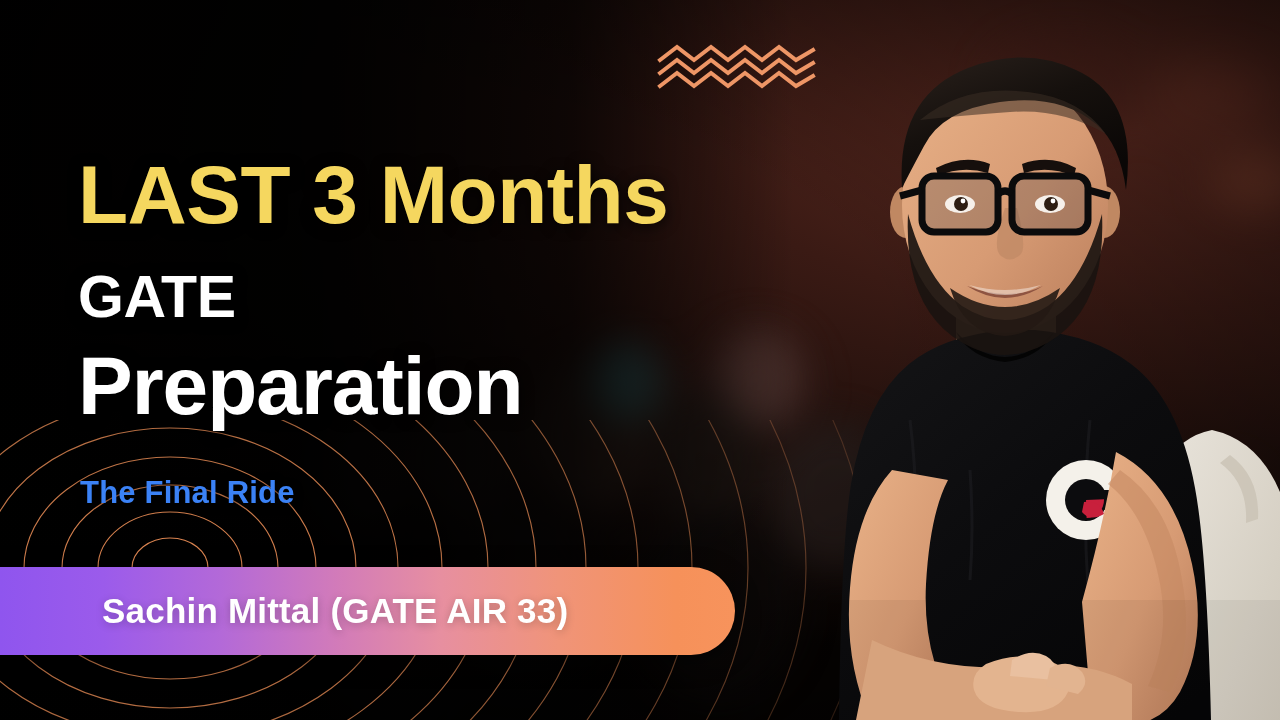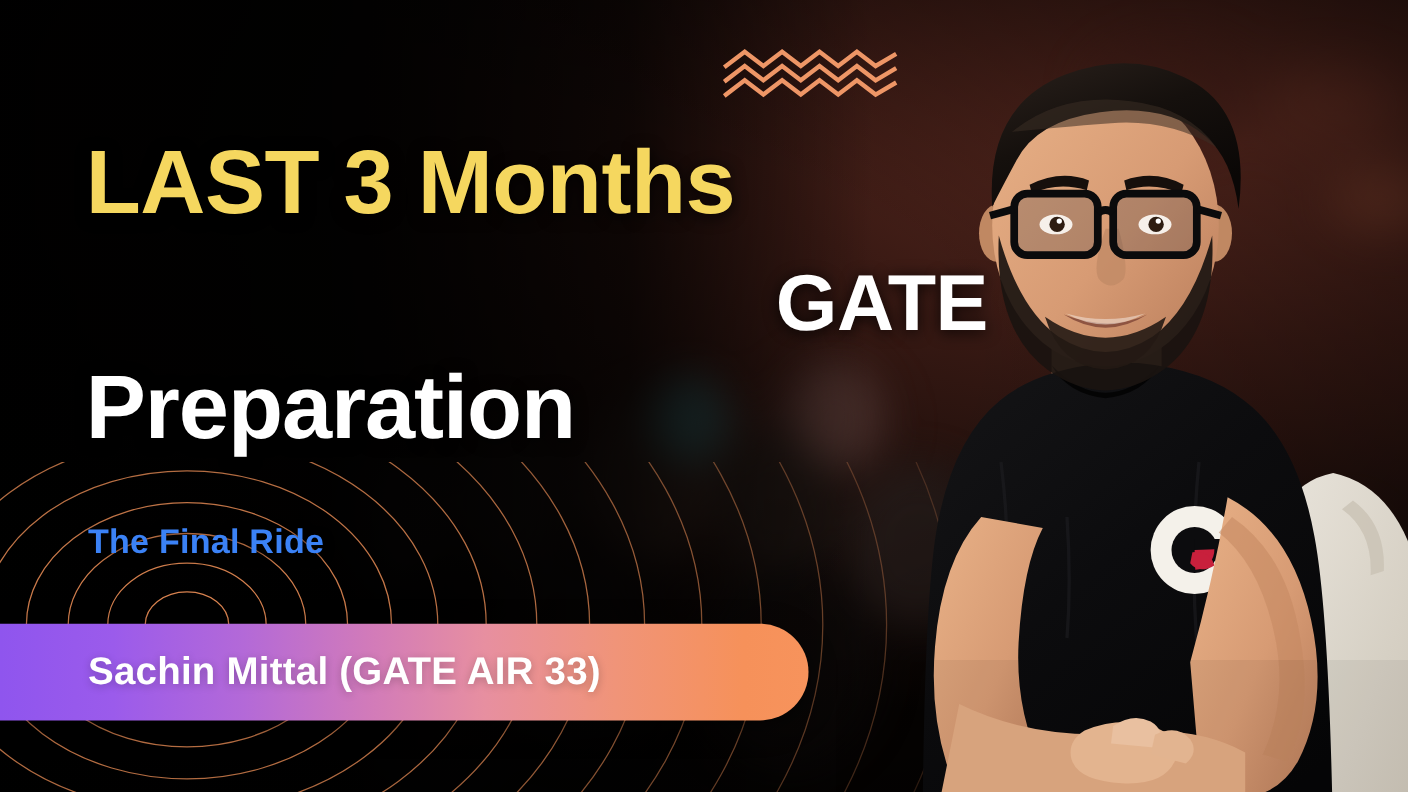--- a/index.html
+++ b/index.html
@@ -48,24 +48,25 @@
   
   .headline{
     position:absolute;left:78px;top:126px;width:820px;
     line-height:1.0;
     text-shadow:0 2px 14px rgba(0,0,0,.85);
   }
   .line1{
     font-size:82px;font-weight:700;letter-spacing:-.5px;
     color:#F5D75F;
     white-space:nowrap;
+    margin-top:28px;
   }
   .line2{
-    font-size:72px;font-weight:700;letter-spacing:-.5px;
-    color:#ffffff;margin-top:32px;text-align:right;
+    font-size:59px;font-weight:700;letter-spacing:-.5px;
+    color:#ffffff;margin-top:32px;
   }
   .line3{
     font-size:82px;font-weight:700;letter-spacing:-1px;
     color:#ffffff;margin-top:18px;
   }
   .tagline{
     position:absolute;left:80px;top:475px;
     font-size:31px;font-weight:700;color:#3b82f6;
     text-shadow:0 2px 10px rgba(0,0,0,.8);
     letter-spacing:.2px;
@@ -73,21 +74,21 @@
 
   
   .banner{
     position:absolute;left:0;top:567px;width:735px;height:88px;
     border-radius:0 46px 46px 0;
     background:linear-gradient(90deg,#8F55EE 0%, #9B5BEB 14%, #B369D8 30%, #D27BB9 46%, #E78FA0 60%, #F09479 76%, #F6915A 92%, #F7935C 100%);
     box-shadow:0 6px 26px rgba(0,0,0,.45);
     display:flex;align-items:center;
   }
   .banner-text{
-    margin-left:80px;
+    margin-left:102px;
     font-size:35px;font-weight:700;color:#ffffff;
     letter-spacing:.2px;
     text-shadow:0 2px 8px rgba(0,0,0,.22);
     white-space:nowrap;
   }
 </style>
 </head>
 <body>
 
 <div id="stage">

